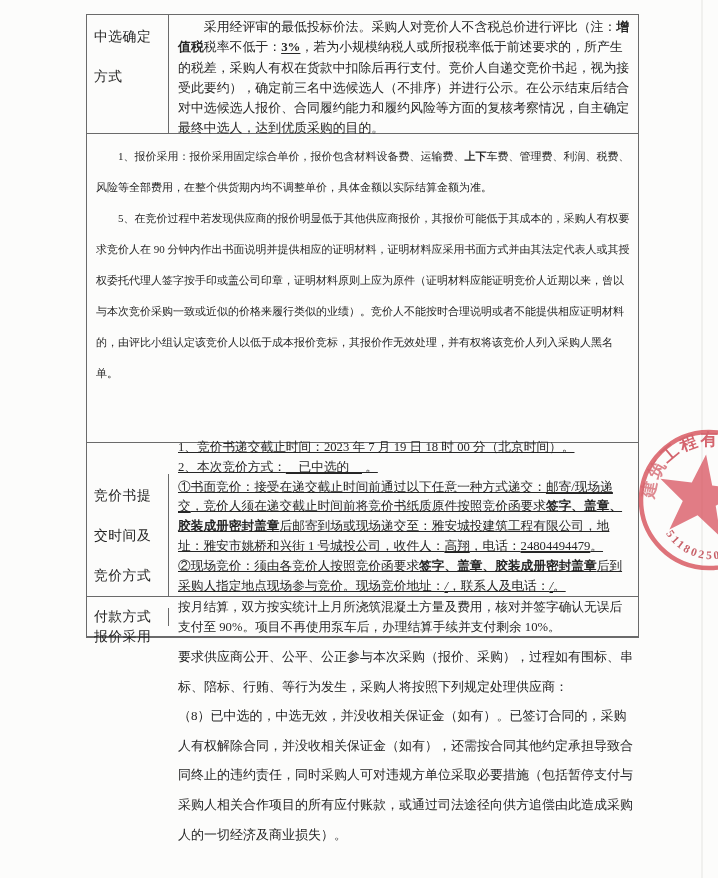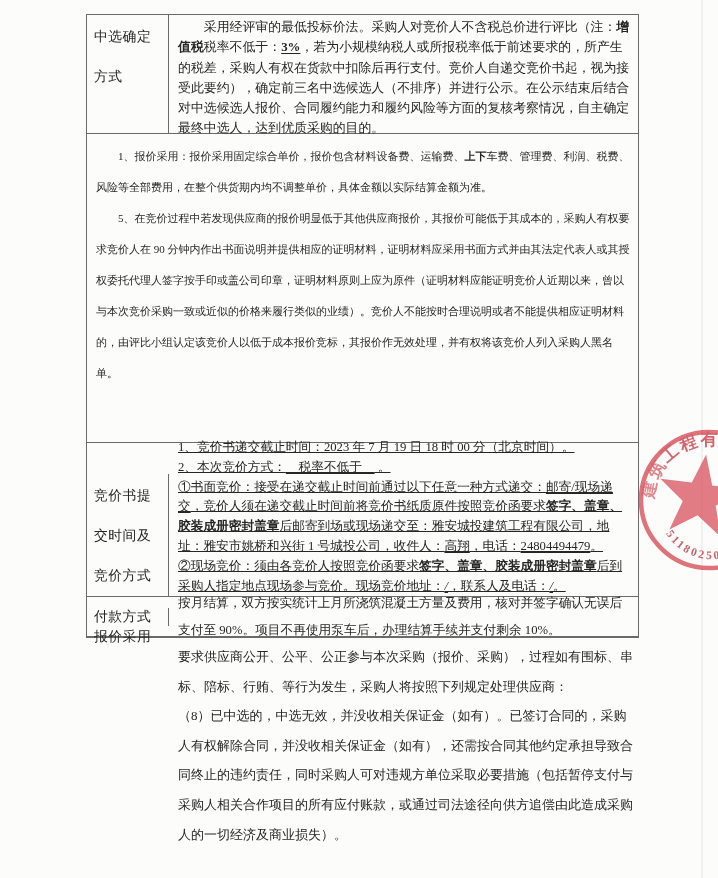--- a/index.html
+++ b/index.html
@@ -24,21 +24,21 @@
     width:82px;flex:0 0 82px;border-right:1px solid #6a6a6a;box-sizing:border-box;
     font-size:13.8px;padding:10px 4px 0 7px;letter-spacing:0.5px;
   }
   .row.r0 .label-cell,.row.r2 .label-cell{line-height:40px;padding-top:2px;}
   .row.r1 .label-cell{line-height:20px;padding-top:11px;}
   .row.r3 .label-cell,.row.r4 .label-cell{display:flex;align-items:center;padding-top:0;}
   .content-cell{flex:1;box-sizing:border-box;padding:0 5px 0 9px;min-width:0;}
   .row.r0 .content-cell{font-size:12.9px;line-height:20.3px;padding-top:2px;}
   .row.r1 .content-cell{font-size:11px;line-height:31px;padding-top:7px;}
   .row.r2 .content-cell{font-size:12.7px;line-height:19.8px;padding-top:2px;text-decoration:underline;}
-  .row.r3 .content-cell{font-size:12.7px;line-height:27px;padding-top:1px;}
+  .row.r3 .content-cell{font-size:12.7px;line-height:20px;padding-top:1px;}
   .row.r4 .content-cell{font-size:13px;line-height:29.6px;padding-top:5px;}
   .para{margin:0;}
   .para.indent{text-indent:2em;}
   .b{font-weight:bold;}
   .u{text-decoration:underline;text-underline-offset:2px;}
   .i{font-style:italic;}
   .stamp{position:absolute;left:0;top:0;pointer-events:none;}
   .stamp text{font-family:"Liberation Serif","DejaVu Serif",serif;}
 </style>
 </head>
@@ -56,21 +56,21 @@
     <div class="row r1">
       <div class="content-cell">
         <div class="para indent"><span>1、报价采用：报价采用固定综合单价，报价包含材料设备费、运输费、</span><span class="b">上下</span><span>车费、管理费、利润、税费、风险等全部费用，在整个供货期内均不调整单价，具体金额以实际结算金额为准。</span></div>
         <div class="para indent"><span>5、在竞价过程中若发现供应商的报价明显低于其他供应商报价，其报价可能低于其成本的，采购人有权要求竞价人在 90 分钟内作出书面说明并提供相应的证明材料，证明材料应采用书面方式并由其法定代表人或其授权委托代理人签字按手印或盖公司印章，证明材料原则上应为原件（证明材料应能证明竞价人近期以来，曾以与本次竞价采购一致或近似的价格来履行类似的业绩）。竞价人不能按时合理说明或者不能提供相应证明材料的，由评比小组认定该竞价人以低于成本报价竞标，其报价作无效处理，并有权将该竞价人列入采购人黑名单。</span></div>
       </div>
     </div>
     <div class="row r2">
       <div class="label-cell">竞价书提交时间及竞价方式</div>
       <div class="content-cell">
         <div class="para"><span>1、竞价书递交截止时间：2023 年 7 月 19 日 18 时 00 分（北京时间）。</span></div>
-        <div class="para"><span>2、本次竞价方式：</span><span class="u">　税率不低于　</span><span> 。</span></div>
+        <div class="para"><span>2、本次竞价方式：</span><span class="u">　已中选的　</span><span> 。</span></div>
         <div class="para"><span>①书面竞价：接受在递交截止时间前通过以下任意一种方式递交：</span><span class="u">邮寄/现场递交</span><span>，竞价人须在递交截止时间前将竞价书纸质原件按照竞价函要求</span><span class="b">签字、盖章、胶装成册密封盖章</span><span>后邮寄到场或现场递交至：雅安城投建筑工程有限公司，地址：雅安市姚桥和兴街 1 号城投公司，收件人：</span><span class="u">高翔</span><span>，电话：</span><span class="u">24804494479</span><span>。</span></div>
         <div class="para"><span>②现场竞价：须由各竞价人按照竞价函要求</span><span class="b">签字、盖章、胶装成册密封盖章</span><span>后到采购人指定地点现场参与竞价。现场竞价地址：</span><span class="u i">/</span><span>，联系人及电话：</span><span class="u i">/</span><span>。</span></div>
       </div>
     </div>
     <div class="row r3">
       <div class="label-cell">付款方式</div>
       <div class="content-cell">
         <div class="para"><span>按月结算，双方按实统计上月所浇筑混凝土方量及费用，核对并签字确认无误后支付至 90%。项目不再使用泵车后，办理结算手续并支付剩余 10%。</span></div>
       </div>
     </div>

